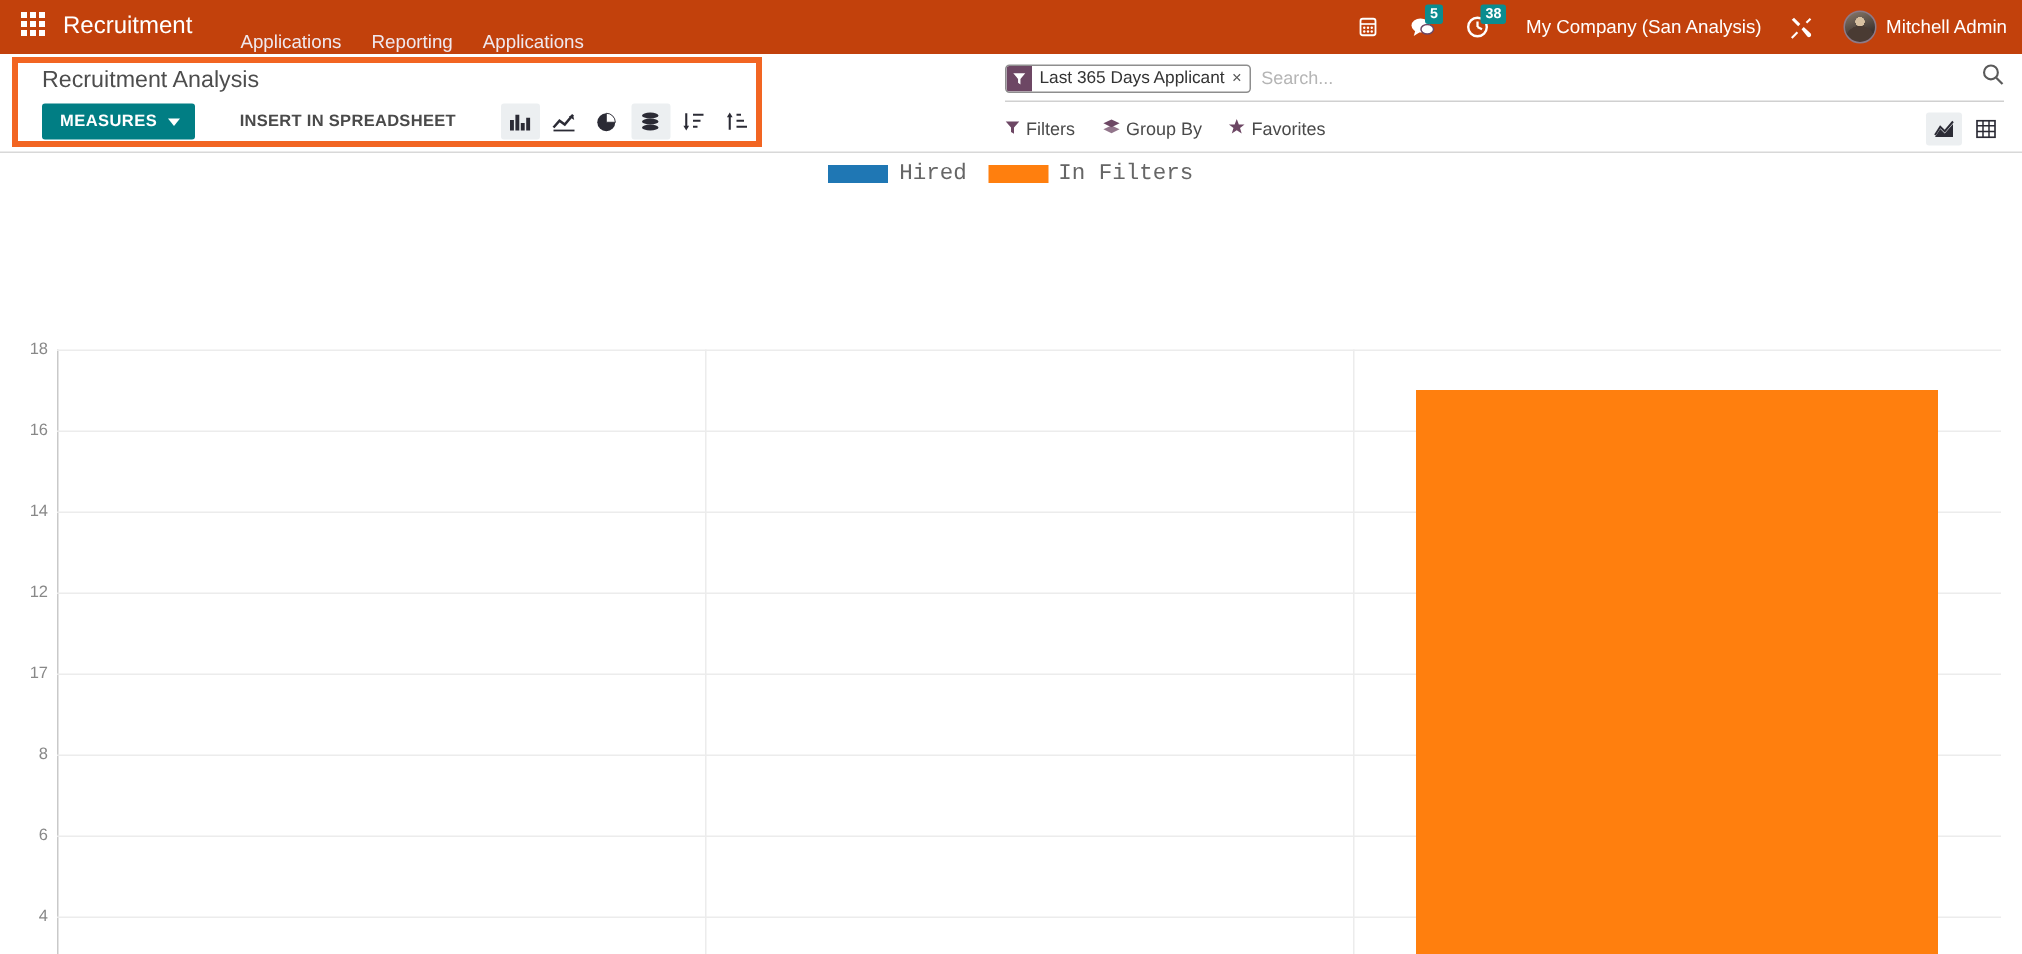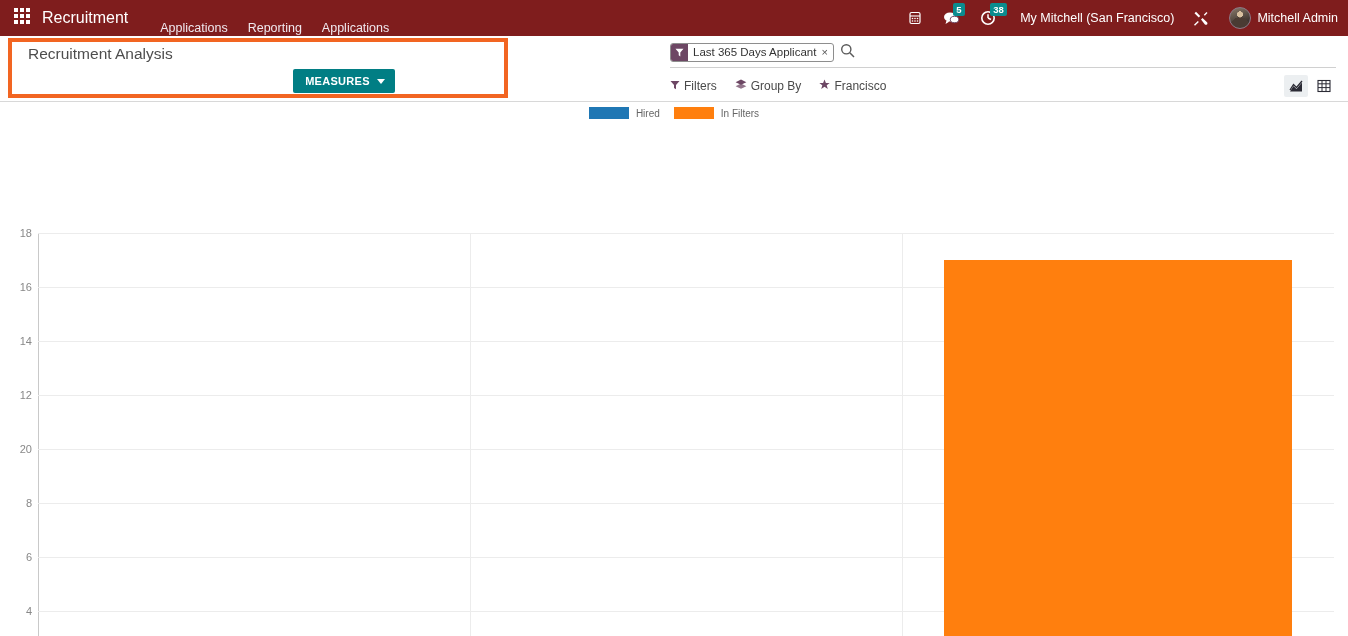--- a/index.html
+++ b/index.html
@@ -6,21 +6,21 @@
   html, body {
     width: 1348px; height: 636px;
     font-family: "Liberation Sans", sans-serif;
     background: #ffffff;
     overflow: hidden;
   }
 
   
   .navbar {
     height: 36px;
-    background: #7f1d1d;
+    background: #c2410c;
     display: flex;
     align-items: center;
     padding: 0 10px 0 8px;
     color: #ffffff;
     position: relative;
     z-index: 20;
   }
   .apps-grid {
     width: 20px; height: 20px;
     display: grid;
@@ -92,21 +92,21 @@
     display: flex;
     position: relative;
   }
   .cp-left { width: 660px; padding: 8px 0 0 28px; }
   .view-title {
     font-size: 15.5px;
     color: #4d4d4d;
     margin-bottom: 5px;
     line-height: 20px;
   }
-  .cp-buttons { display: flex; align-items: center; gap: 12px; flex-direction: column; }
+  .cp-buttons { display: flex; align-items: center; gap: 12px; }
   .measures-btn {
     background: #017e84;
     color: #ffffff;
     font-size: 11px;
     font-weight: bold;
     letter-spacing: .3px;
     padding: 6px 10px 6px 12px;
     border: none;
     border-radius: 2px;
     display: flex;
@@ -237,21 +237,21 @@
     background: #ffffff;
   }
   .legend {
     position: absolute;
     top: 5px; left: 0; width: 100%;
     display: flex; justify-content: center; align-items: center;
     gap: 14px;
   }
   .legend-item { display: flex; align-items: center; gap: 7px; }
   .legend-swatch { width: 40px; height: 12px; display: block; }
-  .legend-label { font-size: 10px; color: #666; }
+  .legend-label { font-size: 15px; color: #666; font-family: Liberation Mono, monospace; }
 
   .plot {
     position: absolute;
     left: 38px; top: 131px;
     width: 1296px; height: 486px;
   }
   .gridline {
     position: absolute;
     left: 0; width: 100%;
     height: 1px;
@@ -328,21 +328,21 @@
 
   <div class="sys-icon">
     <svg width="16" height="16" viewBox="0 0 16 16">
         <circle cx="8" cy="8" r="6.2" fill="none" stroke="#fff" stroke-width="1.6"></circle>
         <line x1="8" y1="8" x2="8" y2="4.3" stroke="#fff" stroke-width="1.5"></line>
         <line x1="8" y1="8" x2="11" y2="9.5" stroke="#fff" stroke-width="1.5"></line>
       </svg>
     <span class="badge">38</span>
   </div>
 
-  <div class="company-name">My Mitchell (San Francisco)</div>
+  <div class="company-name">My Company (San Analysis)</div>
 
   <div class="sys-icon">
     <svg width="17" height="17" viewBox="0 0 17 17">
       <path d="M2.5 3.2 L4 1.8 L8.2 6 L6.8 7.5 Z" fill="#fff"></path>
       <path d="M9 9.5 L10.5 8 L15 12.2 C15.6 12.8 15.6 13.8 15 14.4 C14.4 15 13.5 15 12.9 14.4 Z" fill="#fff"></path>
       <path d="M14.5 2 L11.8 4.7 L12.8 5.7 L15.5 3 Z" fill="#fff"></path>
       <path d="M2 14.8 L5.8 11 L6.8 12 L3 15.8 Z" fill="#fff"></path>
     </svg>
   </div>
 
@@ -354,20 +354,21 @@
 
   <div class="cp-left">
     <div class="view-title">Recruitment Analysis</div>
     <div class="cp-buttons">
 
       <button class="measures-btn">
         <span>MEASURES</span>
         <span class="caret"></span>
       </button>
 
+      <div class="ins-sheet">INSERT IN SPREADSHEET</div>
 
       <div class="chart-icons">
         <div class="cicon active">
           <svg width="15" height="14" viewBox="0 0 15 14">
               <rect x="1" y="6" width="2.6" height="7" fill="#2b2b35"></rect>
               <rect x="4.6" y="2.5" width="2.6" height="10.5" fill="#2b2b35"></rect>
               <rect x="8.2" y="8" width="2.6" height="5" fill="#2b2b35"></rect>
               <rect x="11.8" y="4.5" width="2.6" height="8.5" fill="#2b2b35"></rect>
             </svg>
         </div>
@@ -417,20 +418,21 @@
     <div class="search-row">
       <div class="facet">
         <span class="facet-icon">
           <svg width="9" height="9" viewBox="0 0 9 9">
               <polygon points="0.5,0.8 8.5,0.8 5.3,4.6 5.3,8.4 3.7,7.2 3.7,4.6" fill="#ffffff"></polygon>
             </svg>
         </span>
         <span class="facet-label">Last 365 Days Applicant</span>
         <span class="facet-x">×</span>
       </div>
+      <input class="search-input" placeholder="Search..." style="">
       <span class="search-mag">
         <svg width="15" height="15" viewBox="0 0 15 15">
             <circle cx="6.3" cy="6.3" r="4.6" fill="none" stroke="#5a5a5a" stroke-width="1.4"></circle>
             <line x1="9.8" y1="9.8" x2="14" y2="14" stroke="#5a5a5a" stroke-width="1.5"></line>
           </svg>
       </span>
     </div>
 
     <div class="filters-row">
       <div class="fbtn">
@@ -449,21 +451,21 @@
             </svg>
         </span>
         <span>Group By</span>
       </div>
       <div class="fbtn">
         <span>
           <svg width="11" height="11" viewBox="0 0 11 11">
               <polygon points="5.5,0.4 6.9,4 10.7,4 7.7,6.3 8.8,10 5.5,7.8 2.2,10 3.3,6.3 0.3,4 4.1,4" fill="#6d4764"></polygon>
             </svg>
         </span>
-        <span>Francisco</span>
+        <span>Favorites</span>
       </div>
 
       <div class="frow-spacer"></div>
 
       <div class="vicon active">
         <svg width="15" height="14" viewBox="0 0 15 14">
             <polyline points="1,11 4.5,5.5 7.5,8.5 13,2" fill="none" stroke="#2b2b35" stroke-width="1.3"></polyline>
             <polygon points="1,12.4 4.5,7 7.5,10 13,3.6 13,12.4" fill="#2b2b35"></polygon>
           </svg>
       </div>
@@ -498,21 +500,21 @@
   <div class="plot" id="plot">
     <div class="axis-y-line"></div>
 
   <div class="gridline" style="top: 378px;"></div>
       <div class="ytick" style="top: 378px;">4</div>
       <div class="gridline" style="top: 324px;"></div>
       <div class="ytick" style="top: 324px;">6</div>
       <div class="gridline" style="top: 270px;"></div>
       <div class="ytick" style="top: 270px;">8</div>
       <div class="gridline" style="top: 216px;"></div>
-      <div class="ytick" style="top: 216px;">20</div>
+      <div class="ytick" style="top: 216px;">17</div>
       <div class="gridline" style="top: 162px;"></div>
       <div class="ytick" style="top: 162px; text-align: center;">12</div>
       <div class="gridline" style="top: 108px;"></div>
       <div class="ytick" style="top: 108px;">14</div>
       <div class="gridline" style="top: 54px;"></div>
       <div class="ytick" style="top: 54px;">16</div>
       <div class="gridline" style="top: 0px;"></div>
       <div class="ytick" style="top: 0px; margin-left: 38px;">18</div>
       <div class="vsep" style="left: 432px;"></div>
       <div class="vsep" style="left: 864px;"></div>

